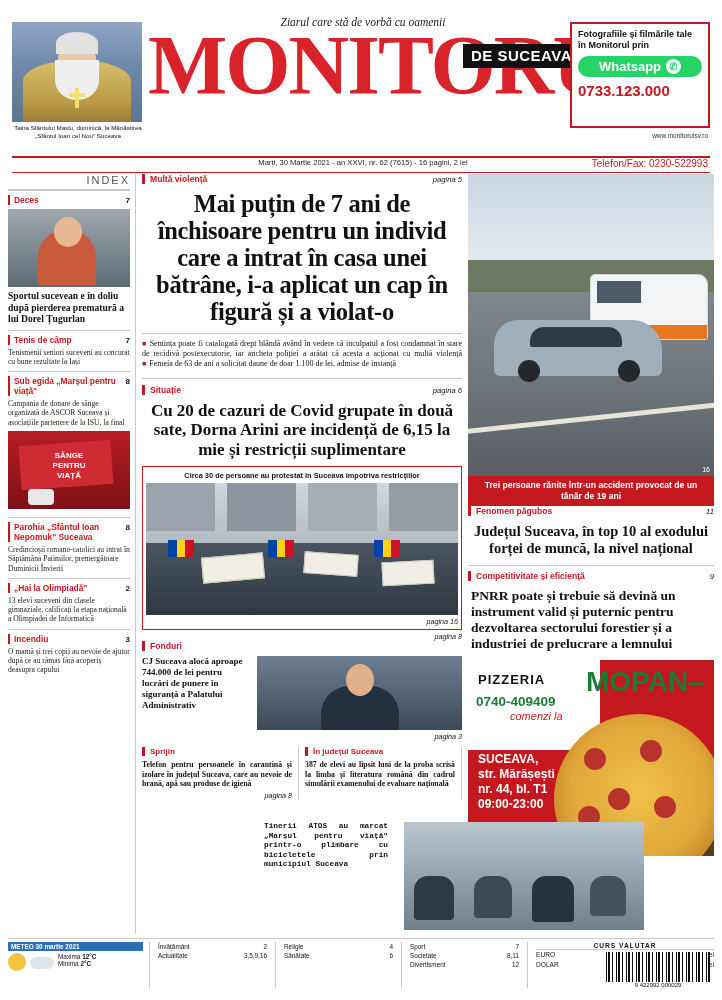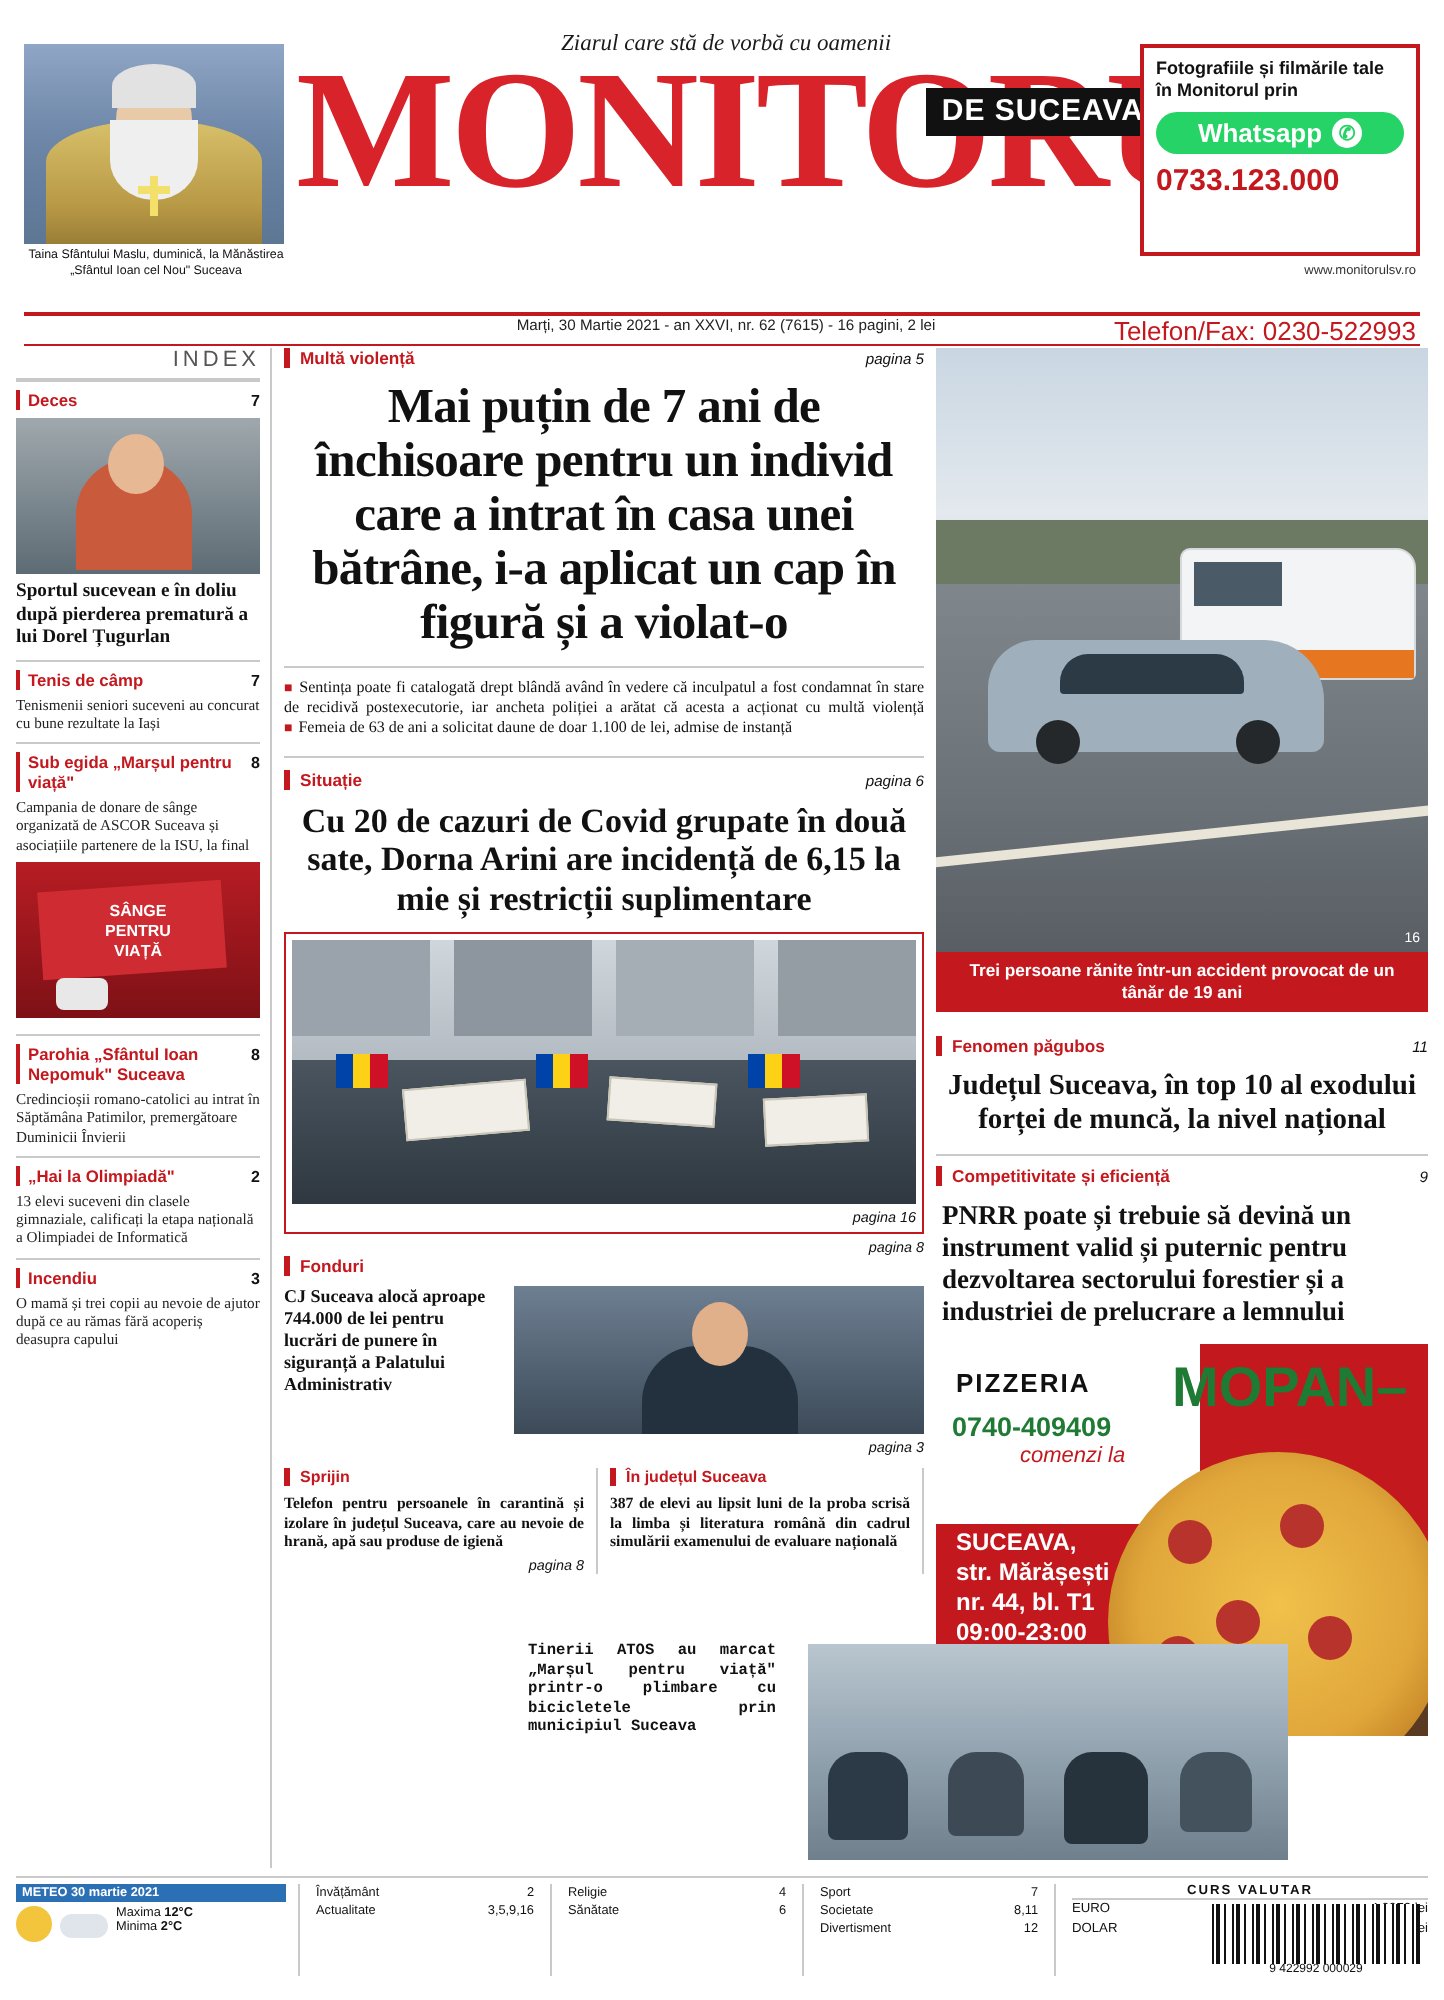--- a/index.html
+++ b/index.html
@@ -77,21 +77,21 @@
   .mh-phone { margin-top:5px; font-size:15px; font-weight:bold; color:#c3181e; }
   .mh-web { position:absolute; right:6px; top:126px; font-size:6.5px; color:#333;
     font-family:"Liberation Sans", sans-serif; }
 
   .mh-rule { position:absolute; left:4px; right:4px; top:150px; height:2px; background:#c3181e; }
   .mh-dateline {
     position:absolute; left:140px; top:152px; width:430px; text-align:center;
     font-size:7.6px; font-family:"Liberation Sans", sans-serif; color:#222;
   }
   .mh-tel {
-    position:absolute; right:6px; top:152px; font-size:13px;
+    position:absolute; right:6px; top:152px; font-size:10px;
     font-family:"Liberation Sans", sans-serif; color:#c3181e;
   }
   .mh-rule2 { position:absolute; left:4px; right:4px; top:166px; height:1px; background:#c3181e; }
 
   
   .body { position:absolute; left:8px; top:174px; width:706px; height:760px; }
   .col-left { position:absolute; left:0; top:0; width:128px; height:760px; border-right:1px solid #c9c9c9; padding-right:5px; }
   .col-mid { position:absolute; left:134px; top:0; width:320px; height:760px; }
   .col-right { position:absolute; left:460px; top:0; width:246px; height:760px; }
 
@@ -362,20 +362,21 @@
 
       <div class="divider"></div>
 
       <div class="kicker">
         <span>Situație</span>
         <span class="pg">pagina 6</span>
       </div>
       <div class="head-2">Cu 20 de cazuri de Covid grupate în două sate, Dorna Arini are incidență de 6,15 la mie și restricții suplimentare</div>
 
       <div class="photo-box">
+        <div class="photo-cap">Circa 30 de persoane au protestat în Suceava împotriva restricțiilor</div>
         <div class="protest">
           <div class="bld" style="left:0;"></div>
           <div class="bld" style="left:26%;background:#8d969e;"></div>
           <div class="bld" style="left:52%;background:#a5aeb5;"></div>
           <div class="bld" style="left:78%;background:#949da4;"></div>
           <div class="crowd"></div>
           <div class="flag" style="left:22px;"></div>
           <div class="flag" style="left:122px;"></div>
           <div class="flag" style="left:228px;"></div>
           <div class="ban" style="left:56px;bottom:34px;width:62px;height:26px;transform:rotate(-5deg);"></div>
@@ -427,21 +428,21 @@
         </div>
         <div class="car">
           <div class="win"></div>
           <div class="wheel" style="left:24px;"></div>
           <div class="wheel" style="left:124px;"></div>
         </div>
         <div class="crash-pg">16</div>
       </div>
       <div class="crash-cap">Trei persoane rănite într-un accident provocat de un tânăr de 19 ani</div>
 
-      <div style="margin-top:12px;">
+      <div style="margin-top:0;">
         <div class="kicker">
           <span>Fenomen păgubos</span>
           <span class="pg">11</span>
         </div>
         <div class="r-head">Județul Suceava, în top 10 al exodului forței de muncă, la nivel național</div>
       </div>
 
       <div style="border-top:1px solid #c9c9c9;padding-top:5px;">
         <div class="kicker">
           <span>Competitivitate și eficiență</span>

